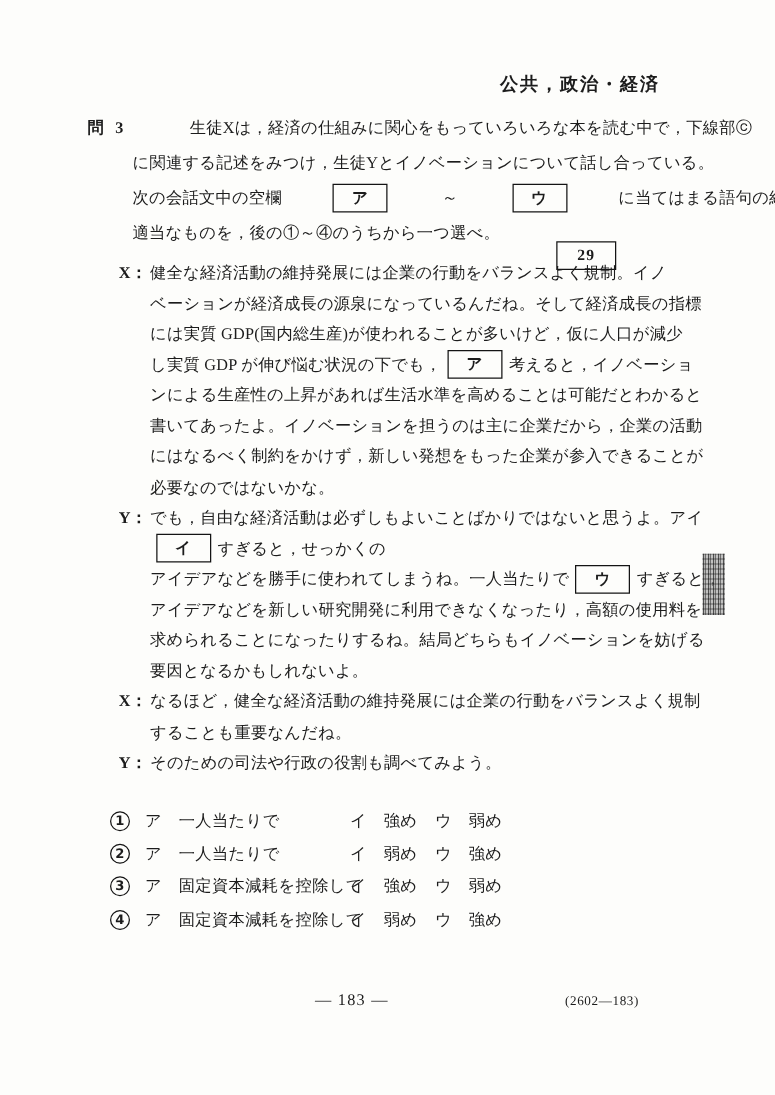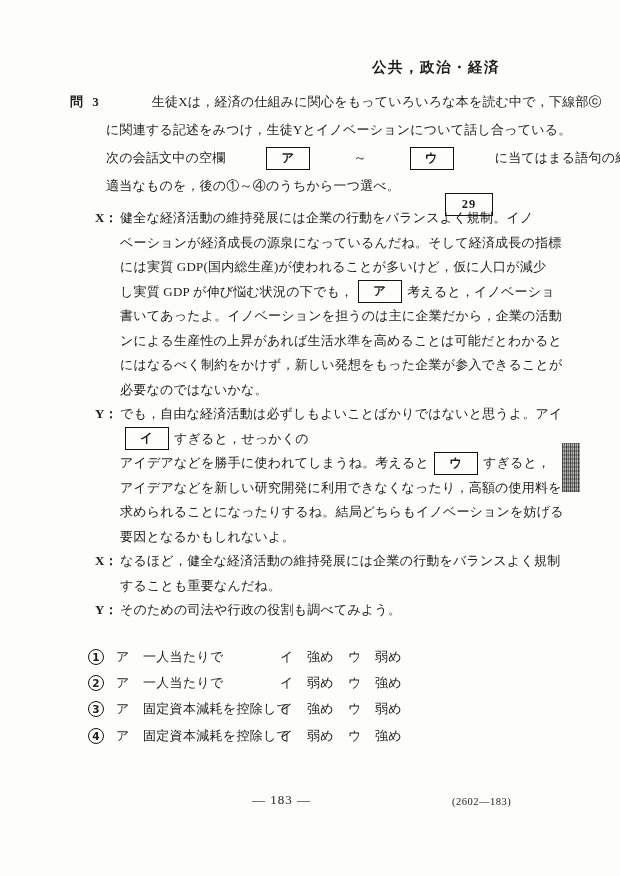--- a/index.html
+++ b/index.html
@@ -8,21 +8,21 @@
     position: relative;
     width: 620px; height: 876px;
     margin: 0 auto;
     background: #fdfdfb;
     color: #1c1c1c;
     font-family: "Liberation Serif", "DejaVu Serif", serif;
     overflow: hidden;
   }
   
   .subject {
-    position: absolute; top: 58px; right: 120px;
+    position: absolute; top: 58px; right: 92px;
     font-size: 14.5px; font-weight: bold; letter-spacing: 1.5px;
     white-space: nowrap;
     margin-left: 12px;
   }
   
   .question {
     position: absolute; left: 70px; top: 88px; width: 500px;
     font-size: 13px; letter-spacing: 0.2px;
   }
   .qline { height: 28px; display: flex; align-items: center; white-space: nowrap; gap: 36px; }
@@ -120,42 +120,42 @@
     </div>
     <div class="dline cont">
       <span>には実質 GDP(国内総生産)が使われることが多いけど，仮に人口が減少</span>
     </div>
     <div class="dline cont">
       <span>し実質 GDP が伸び悩む状況の下でも，</span>
       <span class="bbox">ア</span>
       <span>考えると，イノベーショ</span>
     </div>
     <div class="dline cont">
+      <span>ンによる生産性の上昇があれば生活水準を高めることは可能だとわかると</span>
+    </div>
+    <div class="dline cont">
       <span>書いてあったよ。イノベーションを担うのは主に企業だから，企業の活動</span>
-    </div>
-    <div class="dline cont">
-      <span>ンによる生産性の上昇があれば生活水準を高めることは可能だとわかると</span>
     </div>
     <div class="dline cont">
       <span>にはなるべく制約をかけず，新しい発想をもった企業が参入できることが</span>
     </div>
     <div class="dline cont">
       <span>必要なのではないかな。</span>
     </div>
 
     <div class="dline">
       <span class="spk">Y：</span>
       <span>でも，自由な経済活動は必ずしもよいことばかりではないと思うよ。アイ</span>
     </div>
     <div class="dline cont">
       <span class="bbox">イ</span>
       <span>すぎると，せっかくの</span>
     </div>
     <div class="dline cont">
-      <span>アイデアなどを勝手に使われてしまうね。考えると</span>
+      <span>アイデアなどを勝手に使われてしまうね。一人当たりで</span>
       <span class="bbox">ウ</span>
       <span>すぎると，</span>
     </div>
     <div class="dline cont">
       <span>アイデアなどを新しい研究開発に利用できなくなったり，高額の使用料を</span>
     </div>
     <div class="dline cont">
       <span>求められることになったりするね。結局どちらもイノベーションを妨げる</span>
     </div>
     <div class="dline cont">

